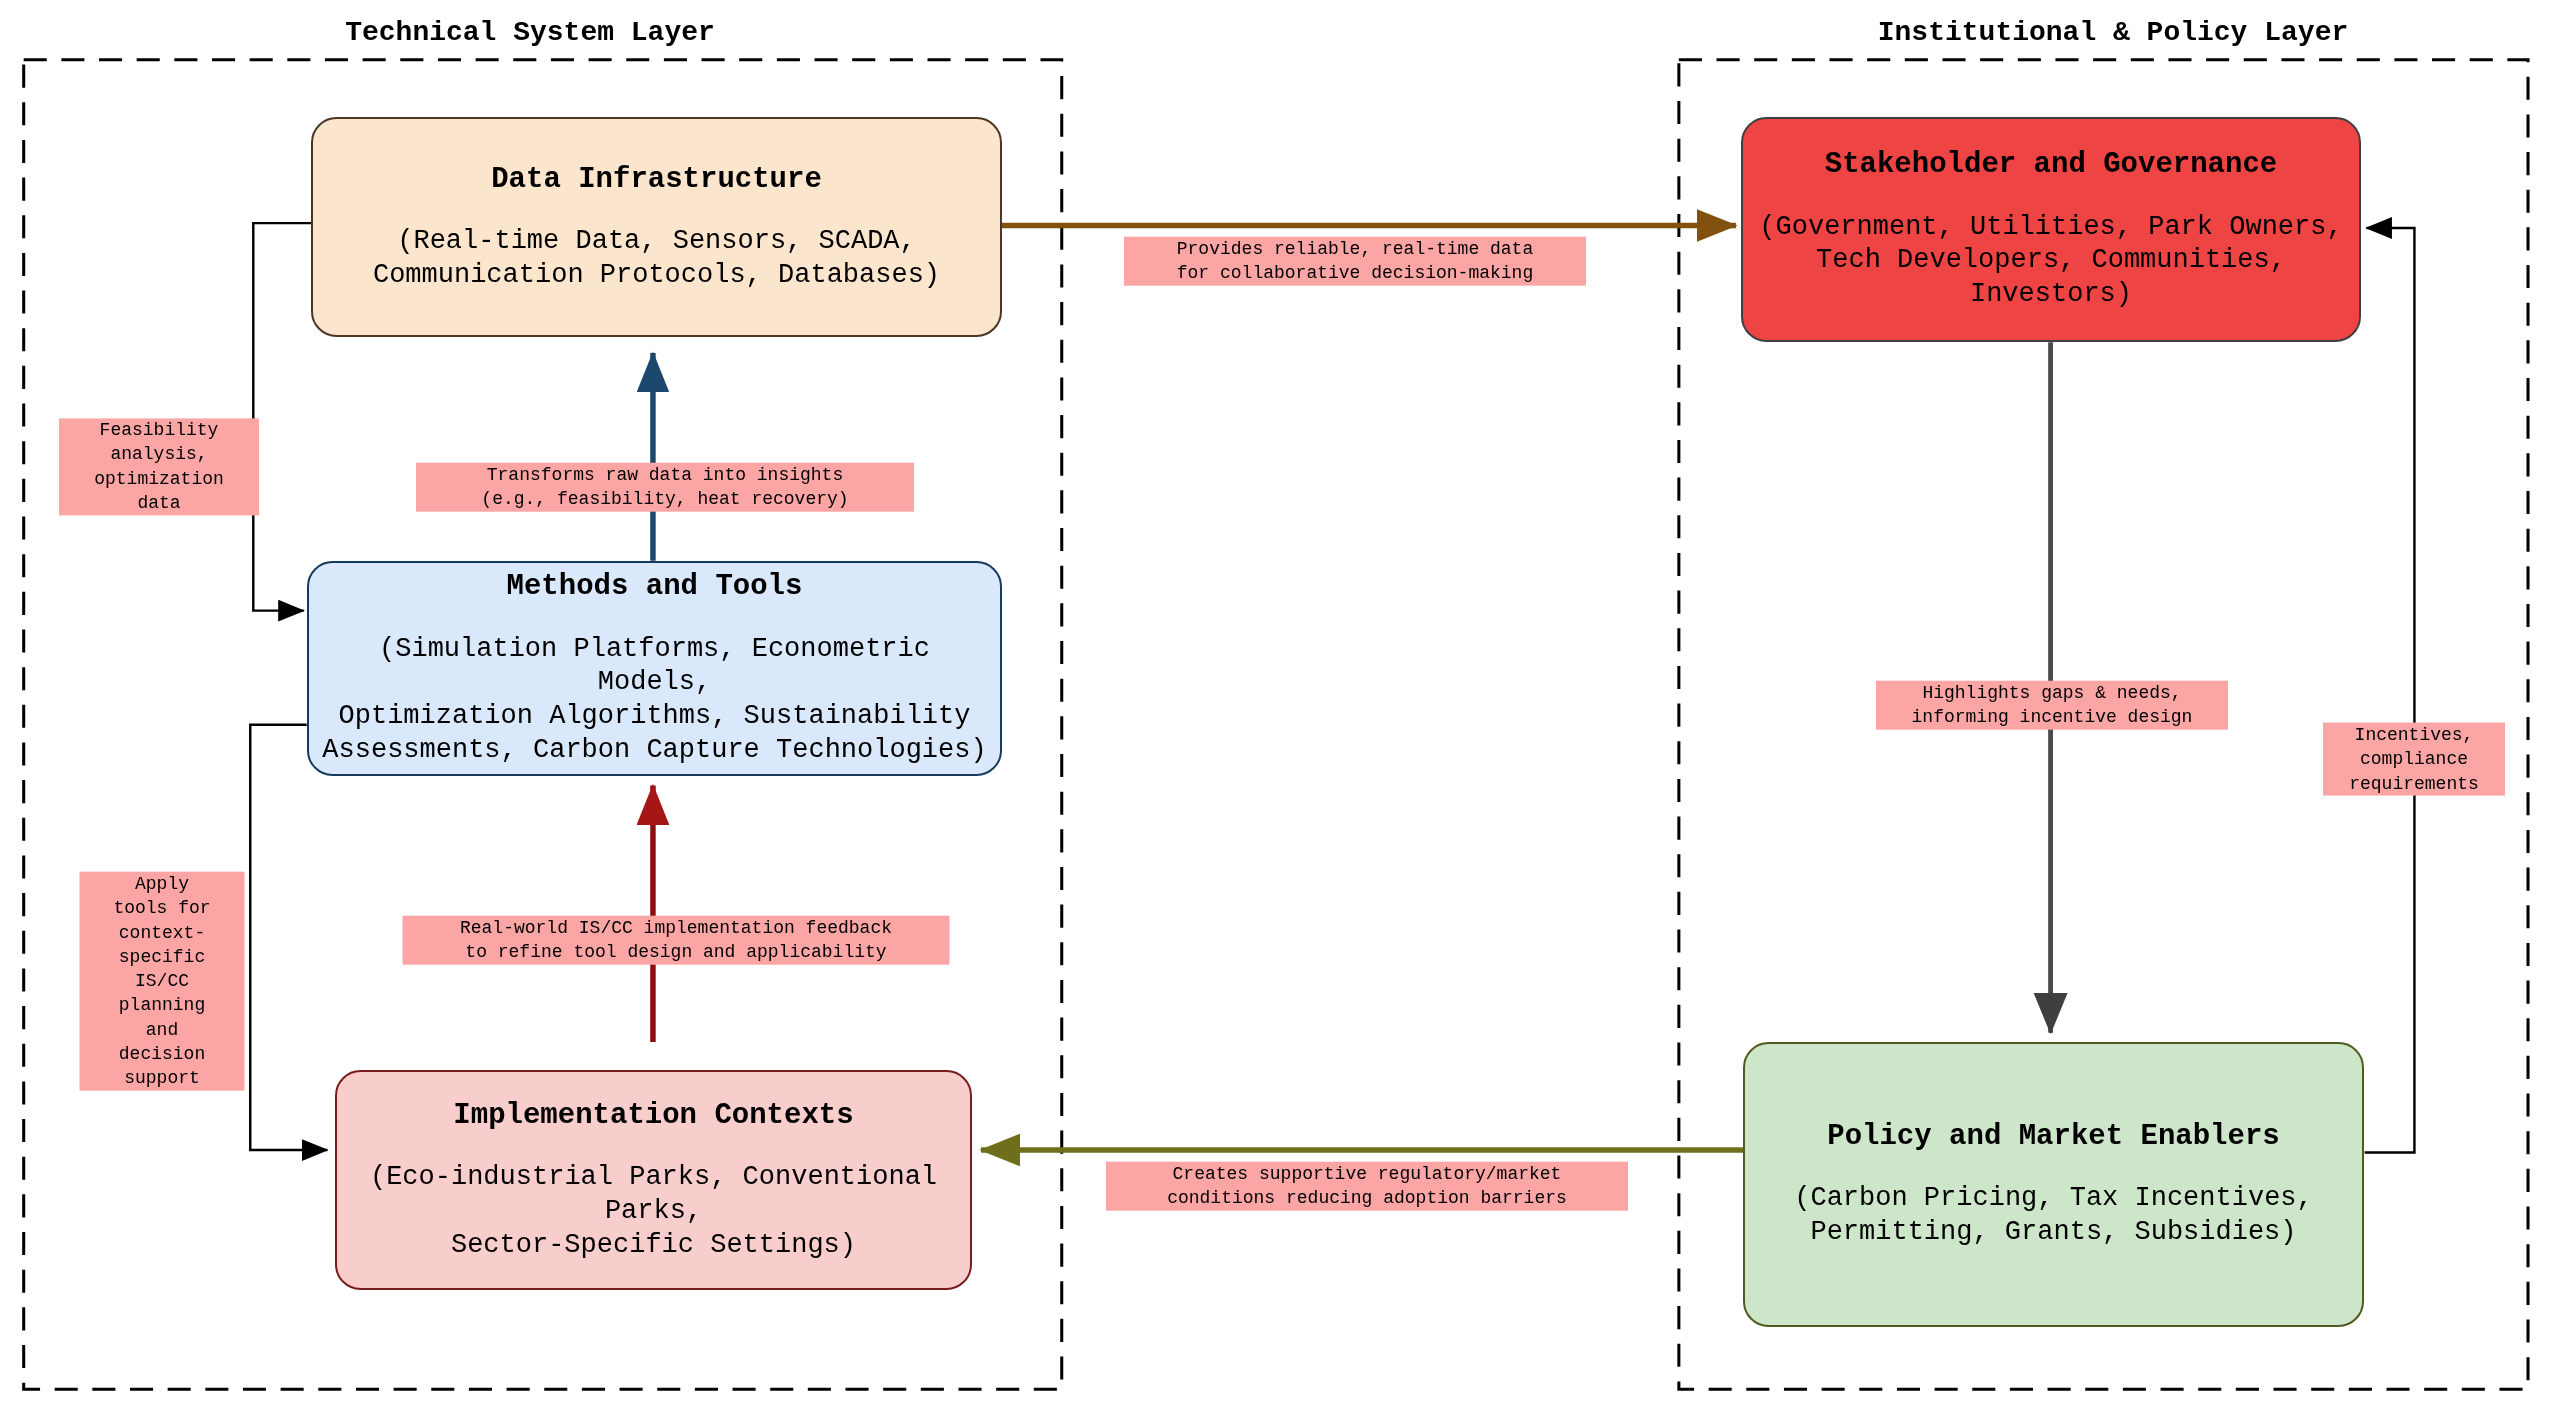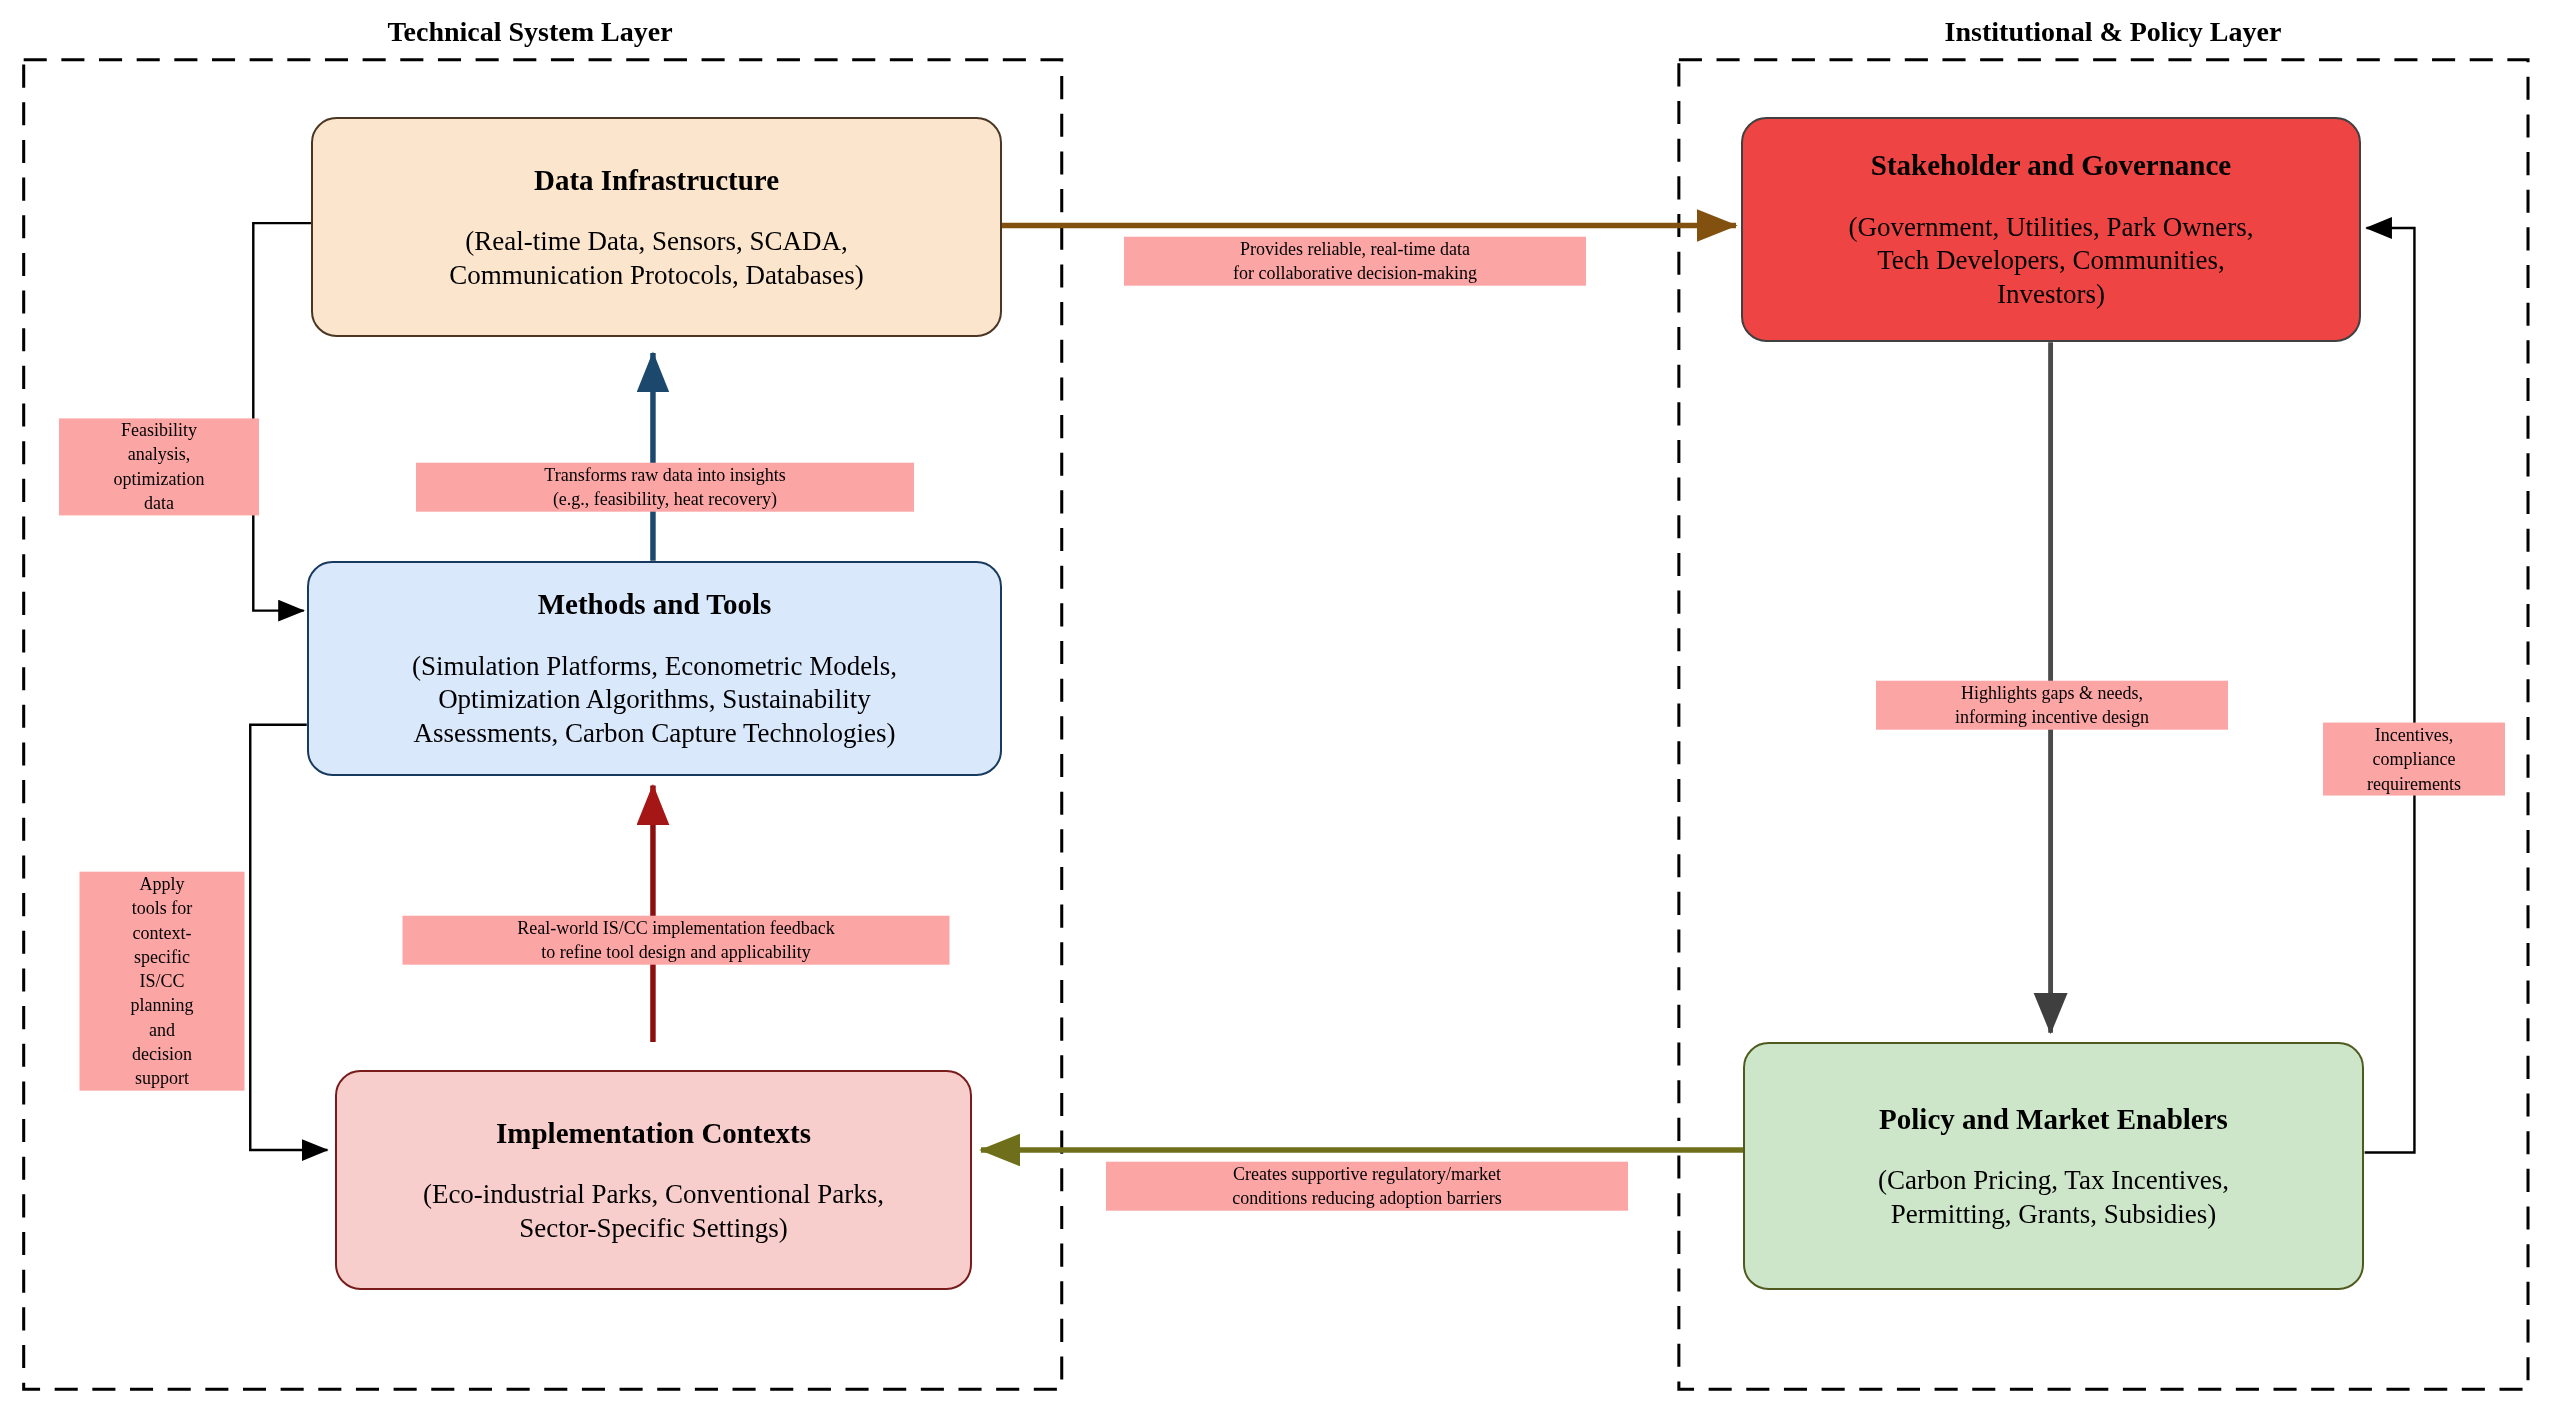--- a/index.html
+++ b/index.html
@@ -1,17 +1,17 @@
 <!DOCTYPE html>
 <html style="font-size:9.7px"><head>
 <meta charset="utf-8">
 <style>
   html,body{margin:0;padding:0;background:#ffffff;}
   .canvas{position:relative;width:2576px;height:1412px;background:#ffffff;
-          font-family:Liberation Serif, serif;color:#000;overflow:hidden;}
+          font-family:Liberation Mono, monospace;color:#000;overflow:hidden;}
   svg.overlay{position:absolute;left:0;top:0;width:2576px;height:1412px;}
   .layer-title{position:absolute;transform:translate(-50%,-50%);font-size:28px;font-weight:bold;
                white-space:nowrap;}
   .node{position:absolute;border:2.4px solid #000;border-radius:25.5px;display:flex;flex-direction:column;
         align-items:center;justify-content:center;text-align:center;padding:6px 12px;box-sizing:border-box;gap:27px;}
   .node-title{font-size:29px;font-weight:bold;line-height:1.25;}
   .node-subtitle{font-size:27px;line-height:1.25;white-space:pre-line;}
   .n-orange{background:#FCE5CD;border-color:#4A3623;}
   .n-blue{background:#DAE8FC;border-color:#173A5E;}
   .n-pink{background:#F8CECC;border-color:#781B1B;}
@@ -82,21 +82,21 @@
 Sector-Specific Settings)</div>
   </div>
 
   <div class="node n-gray" style="left:1741px;top:117px;width:620px;height:225px;">
     <div class="node-title">Stakeholder and Governance</div>
     <div class="node-subtitle">(Government, Utilities, Park Owners,
 Tech Developers, Communities,
 Investors)</div>
   </div>
 
-  <div class="node n-green" style="left:1743px;top:1042px;width:621px;height:248px;">
+  <div class="node n-green" style="left:1743px;top:1042px;width:621px;height:285px;">
     <div class="node-title">Policy and Market Enablers</div>
     <div class="node-subtitle">(Carbon Pricing, Tax Incentives,
 Permitting, Grants, Subsidies)</div>
   </div>
 
   <div class="edge-label" style="left:1355px;top:225px;width:462px;">Provides reliable, real-time data
 for collaborative decision-making</div>
   <div class="edge-label" style="left:665px;top:451px;width:498px;">Transforms raw data into insights
 (e.g., feasibility, heat recovery)</div>
   <div class="edge-label" style="left:676px;top:904px;width:547px;">Real-world IS/CC implementation feedback

